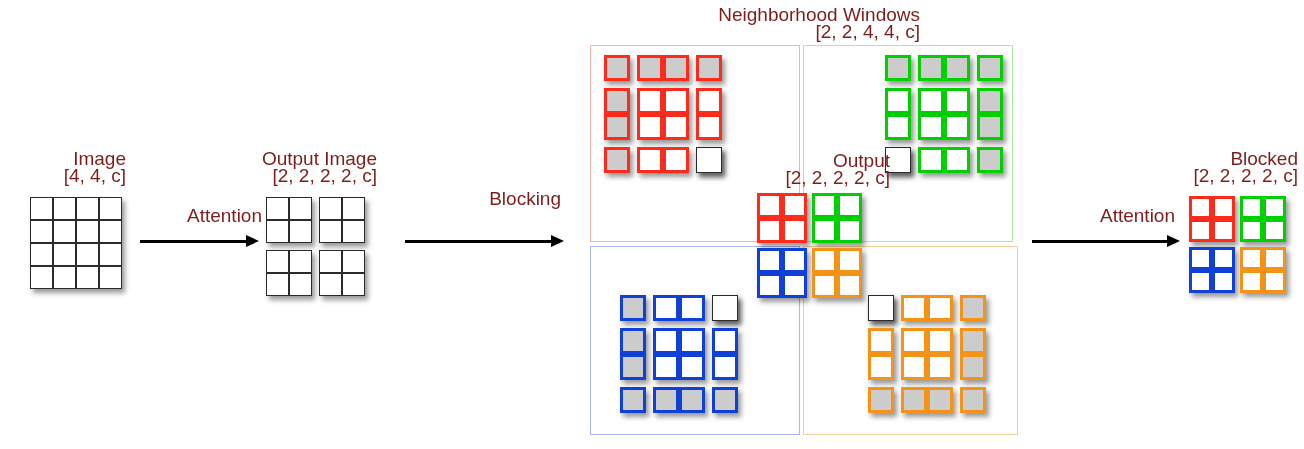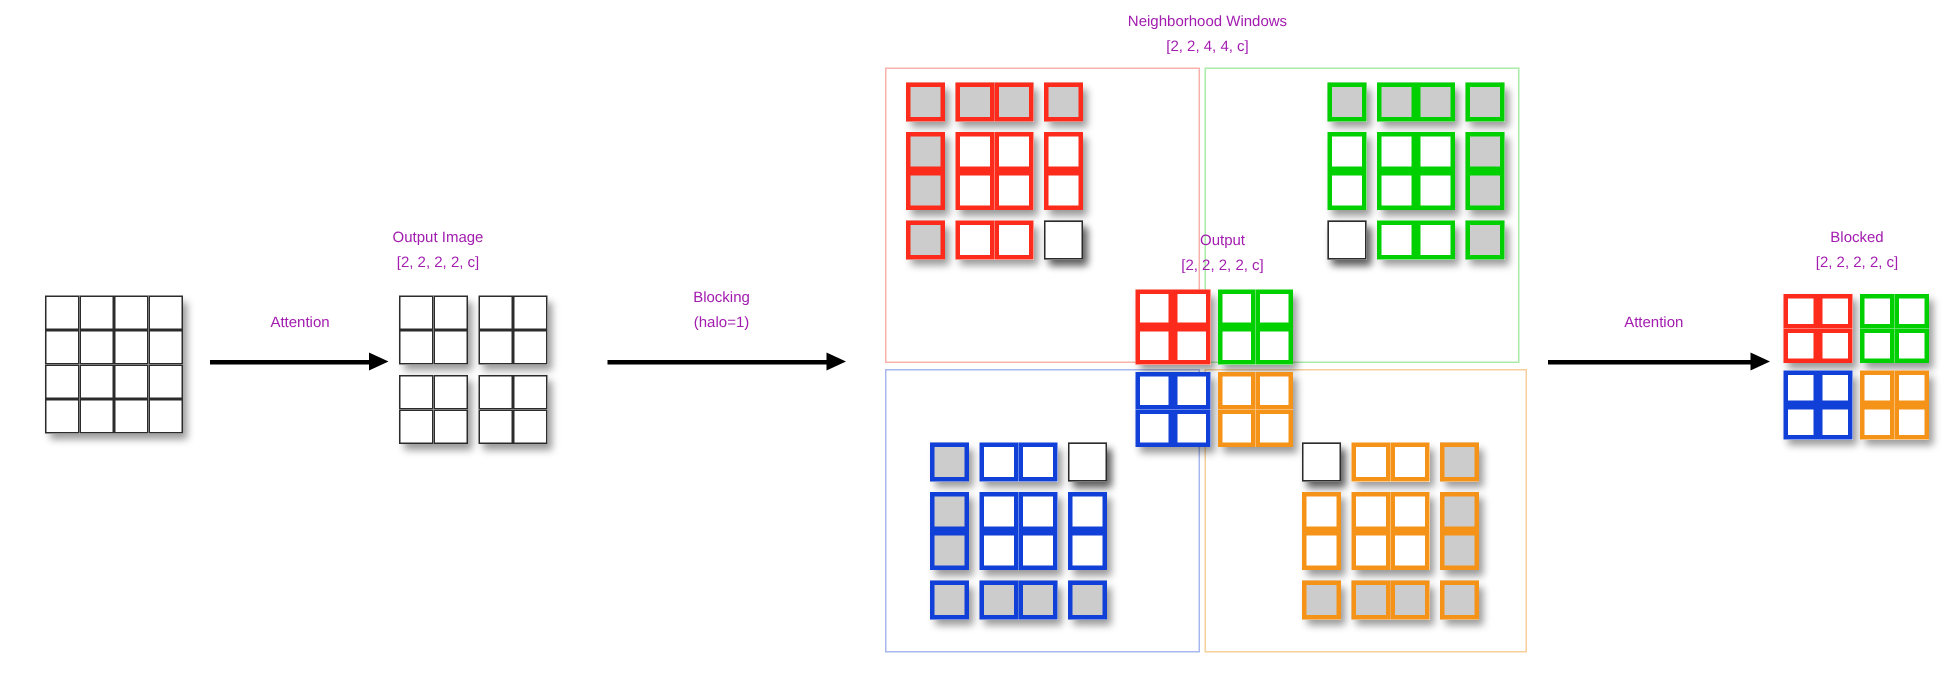--- a/index.html
+++ b/index.html
@@ -1,20 +1,20 @@
 <!DOCTYPE html>
 <html><head>
 <meta charset="utf-8">
 <style>
   html,body{margin:0;padding:0;background:#ffffff;}
   body{width:1304px;height:449px;position:relative;overflow:hidden;
        font-family:"Liberation Sans","DejaVu Sans",sans-serif;color:#111;}
   .stage{position:absolute;left:0;top:0;width:1304px;height:449px;}
   .abs{position:absolute;}
-  .label{font-size:10px;line-height:17px;text-align:center;white-space:nowrap;color:#a21caf;}
+  .label{font-size:19px;line-height:17px;text-align:right;white-space:nowrap;color:#7f1d1d;}
   .label .l2{display:block;}
 
   
   .arrow-wrap{position:absolute;}
   .arrow-line{position:absolute;left:0;top:0;height:2.6px;background:#000;}
   .arrow-head{position:absolute;top:-5.2px;width:0;height:0;
     border-top:6.6px solid transparent;border-bottom:6.6px solid transparent;border-left:13px solid #000;}
 
   
   .cell{position:absolute;box-sizing:border-box;background:#ffffff;}
@@ -28,20 +28,24 @@
   .cblock .cell{box-sizing:border-box;}
 
   
   .qbox{position:absolute;box-sizing:border-box;border:1.4px solid;background:transparent;}
 </style>
 </head>
 <body>
 
 <div class="stage">
 
+  <div class="abs label" style="left:16px;top:150px;width:110px;">
+    <span>Image</span>
+    <span class="l2">[4, 4, c]</span>
+  </div>
   <div class="gridbox" id="imgGrid" style="left: 30px; top: 197px; width: 0px; height: 0px; box-shadow: none;">
       <div class="cblock" style="left: 0px; top: 0px; width: 92px; height: 92px;">
         <div class="cell" style="left: 0px; top: 0px; width: 23px; height: 23px; border: 1.6px solid rgb(43, 43, 43); background: rgb(255, 255, 255);"></div>
         <div class="cell" style="left: 23px; top: 0px; width: 23px; height: 23px; border: 1.6px solid rgb(43, 43, 43); background: rgb(255, 255, 255);"></div>
         <div class="cell" style="left: 46px; top: 0px; width: 23px; height: 23px; border: 1.6px solid rgb(43, 43, 43); background: rgb(255, 255, 255);"></div>
         <div class="cell" style="left: 69px; top: 0px; width: 23px; height: 23px; border: 1.6px solid rgb(43, 43, 43); background: rgb(255, 255, 255);"></div>
         <div class="cell" style="left: 0px; top: 23px; width: 23px; height: 23px; border: 1.6px solid rgb(43, 43, 43); background: rgb(255, 255, 255);"></div>
         <div class="cell" style="left: 23px; top: 23px; width: 23px; height: 23px; border: 1.6px solid rgb(43, 43, 43); background: rgb(255, 255, 255);"></div>
         <div class="cell" style="left: 46px; top: 23px; width: 23px; height: 23px; border: 1.6px solid rgb(43, 43, 43); background: rgb(255, 255, 255);"></div>
         <div class="cell" style="left: 69px; top: 23px; width: 23px; height: 23px; border: 1.6px solid rgb(43, 43, 43); background: rgb(255, 255, 255);"></div>
@@ -89,21 +93,20 @@
         <div class="cell" style="left: 0px; top: 0px; width: 23px; height: 23px; border: 1.6px solid rgb(43, 43, 43); background: rgb(255, 255, 255);"></div>
         <div class="cell" style="left: 23px; top: 0px; width: 23px; height: 23px; border: 1.6px solid rgb(43, 43, 43); background: rgb(255, 255, 255);"></div>
         <div class="cell" style="left: 0px; top: 23px; width: 23px; height: 23px; border: 1.6px solid rgb(43, 43, 43); background: rgb(255, 255, 255);"></div>
         <div class="cell" style="left: 23px; top: 23px; width: 23px; height: 23px; border: 1.6px solid rgb(43, 43, 43); background: rgb(255, 255, 255);"></div>
       </div>
     </div>
 
   <div class="arrow-wrap" style="left:405px;top:240px;width:165px;">
     <div class="abs label" style="left:-4px;top:-50px;width:160px;">
       <span>Blocking</span>
-      <span class="l2">(halo=1)</span>
     </div>
     <div class="arrow-line" style="width:148px;"></div>
     <div class="arrow-head" style="left:146px;"></div>
   </div>
 
   <div class="abs label" style="left:690px;top:6px;width:230px;">
     <span>Neighborhood Windows</span>
     <span class="l2">[2, 2, 4, 4, c]</span>
   </div>
 

